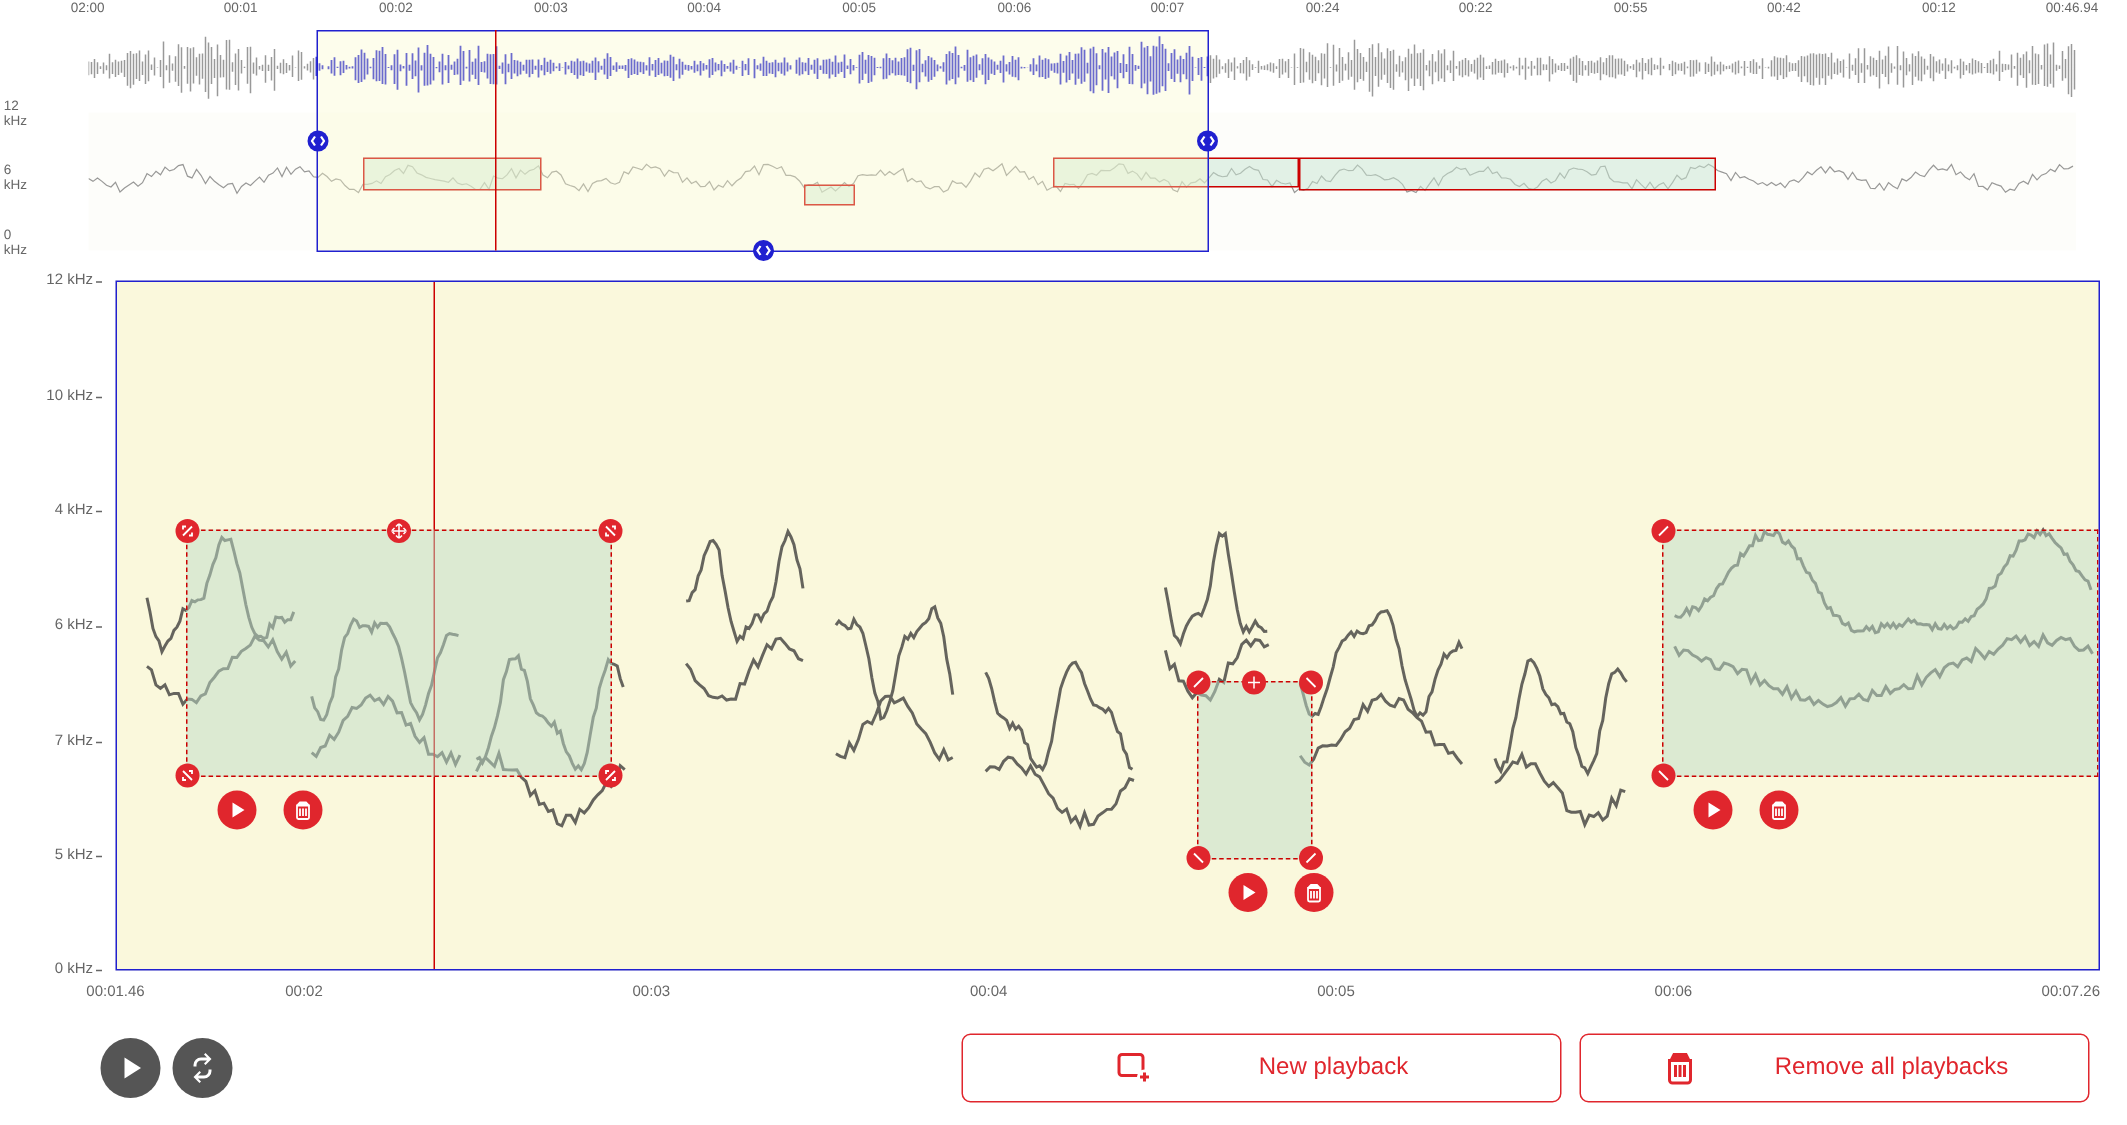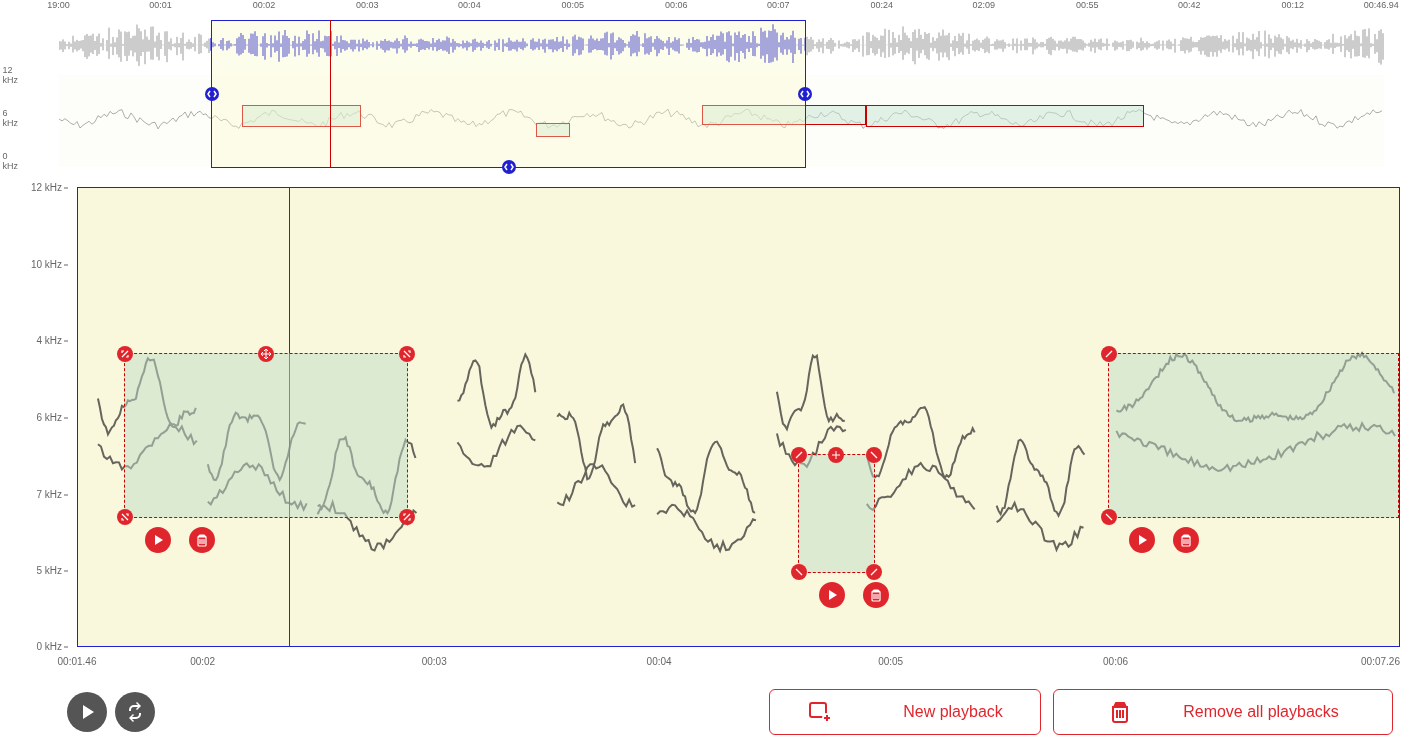--- a/index.html
+++ b/index.html
@@ -50,30 +50,30 @@
 .play-ctrl .ctrl-btn svg { width: 20px; height: 20px; fill: #fff; }
 .big-btn { height: 46px; border: 1px solid #e0262d; background: #fff; color: #e0262d; border-radius: 6px; display: flex; align-items: center; justify-content: center; gap: 70px; font-size: 16px; font-weight: 500; cursor: pointer; padding: 0 30px; }
 .big-btn svg { width: 26px; height: 26px; }
 .spacer { flex: 1; }
 </style>
 </head>
 <body>
 
 <div class="overview">
   <div class="timeline-top">
-    <span style="left:1.0%">19:00</span>
+    <span style="left:1.0%">02:00</span>
     <span style="left:8.6%">00:01</span>
     <span style="left:16.3%">00:02</span>
     <span style="left:24.0%">00:03</span>
     <span style="left:31.6%">00:04</span>
     <span style="left:39.3%">00:05</span>
     <span style="left:47.0%">00:06</span>
     <span style="left:54.6%">00:07</span>
     <span style="left:62.3%">00:24</span>
-    <span style="left:69.9%">02:09</span>
+    <span style="left:69.9%">00:22</span>
     <span style="left:77.6%">00:55</span>
     <span style="left:85.2%">00:42</span>
     <span style="left:92.9%">00:12</span>
     <span style="left:99.5%">00:46.94</span>
   </div>
 
   <div class="waveform">
     <svg viewBox="0 0 1325 50" preserveAspectRatio="none">
       <g id="wfGray">
           <path d="M0 25L0 30.09366769547325M0 25L0 20.9250658436214M2 25L2 29.523965660676406M2 25L2 21.380827471458876M4 25L4 32.02132084061733M4 25L4 19.382943327506137M6 25L6 29.414967258704607M6 25L6 21.468026193036316M8 25L8 26.07955022959624M8 25L8 24.136359816323008M10 25L10 29.090942065560267M10 25L10 21.727246347551784M12 25L12 26.879160167933815M12 25L12 23.49667186565295M14 25L14 15.78104050315949M14 25L14 32.37516759747241M16 25L16 29.41415275481635M16 25L16 21.46867779614692M18 25L18 31.408522442996322M18 25L18 19.87318204560294M20 25L20 30.022900350516856M20 25L20 20.981679719586513M22 25L22 20.5470085973999M22 25L22 28.56239312208008M24 25L24 31.2712086838814M24 25L24 19.98303305289488M26 25L26 37.104018853662595M26 25L26 15.31678491706992M28 25L28 38.844821731862034M28 25L28 13.924142614510373M30 25L30 36.44534247510825M30 25L30 15.843726019913401M32 25L32 15.459713302580479M32 25L32 32.632229357935614M34 25L34 13.672675705507812M34 25L34 34.06185943559375M36 25L36 29.954732644577582M36 25L36 21.036213884337933M38 25L38 35.924259635954726M38 25L38 16.260592291236215M40 25L40 13.619633404544125M40 25L40 34.1042932763647M42 25L42 22.978856579269785M42 25L42 26.61691473658417M44 25L44 18.343987741262442M44 25L44 30.324809806990046M46 25L46 24.808628466305287M46 25L46 25.15309722695577M48 25L48 31.321297937307786M48 25L48 19.94296165015377M50 25L50 7.635758204594641M50 25L50 38.891393436324286M52 25L52 26.775485263397968M52 25L52 23.579611789281625M54 25L54 35.10800420987082M54 25L54 16.913596632103342M56 25L56 22.336947325684275M56 25L56 27.13044213945258M58 25L58 34.44183011718959M58 25L58 17.44653590624833M60 25L60 9.528187773182607M60 25L60 37.37744978145392M62 25L62 41.80637597010623M62 25L62 11.554899223915012M64 25L64 23.968839356418204M64 25L64 25.824928514865437M66 25L66 11.360909855612297M66 25L66 35.911272115510165M68 25L68 41.057321416802864M68 25L68 12.154142866557711M70 25L70 11.575159600702051M70 25L70 35.73987231943836M72 25L72 18.139003746789776M72 25L72 30.48879700256818M74 25L74 36.38310762241183M74 25L74 15.89351390207054M76 25L76 15.631379272166143M76 25L76 32.49489658226709M78 25L78 4.56490634923324M78 25L78 41.34807492061341M80 25L80 45.88460417400822M80 25L80 8.292316660793428M82 25L82 11.291660844187964M82 25L82 35.96667132464963M84 25L84 32.03484413863513M84 25L84 19.372124689091898M86 25L86 44.24535495065298M86 25L86 9.603716039477614M88 25L88 16.61767047840366M88 25L88 31.70586361727707M90 25L90 31.544398056026424M90 25L90 19.76448155517886M92 25L92 6.739902976577206M92 25L92 39.608077618738236M94 25L94 6.49016617890581M94 25L94 39.80786705687535M96 25L96 21.56212557198151M96 25L96 27.75029954241479M98 25L98 36.733457229893894M98 25L98 15.613234216084885M100 25L100 40.385342510964676M100 25L100 12.691725991228259M102 25L102 19.972219657178382M102 25L102 29.022224274257294M104 25L104 24.5712262200878M104 25L104 25.34301902392976M106 25L106 11.373555755307578M106 25L106 35.90115539575394M108 25L108 42.1882711916604M108 25L108 11.249383046671682M110 25L110 29.225410602015245M110 25L110 21.619671518387804M112 25L112 18.340282789984176M112 25L112 30.32777376801266M114 25L114 26.29311719723599M114 25L114 23.965506242211205M116 25L116 27.272033774910714M116 25L116 23.18237298007143M118 25L118 35.19204614371145M118 25L118 16.846363085030838M120 25L120 27.372303826271946M120 25L120 23.102156938982446M122 25L122 33.72468781754059M122 25L122 18.020249745967526M124 25L124 40.48478092941554M124 25L124 12.612175256467566M126 25L126 23.84932001350074M126 25L126 25.92054398919941M128 25L128 28.866591119756905M128 25L128 21.906727104194477M130 25L130 19.463241309242832M130 25L130 29.429406952605735M132 25L132 28.680838099194006M132 25L132 22.055329520644793M134 25L134 26.99326963393122M134 25L134 23.40538429285502M136 25L136 17.007752223097842M136 25L136 31.393798221521727M138 25L138 24.815754924852712M138 25L138 25.14739606011783M140 25L140 13.696907649234163M140 25L140 34.04247388061267M142 25L142 14.746372123789863M142 25L142 33.20290230096811M144 25L144 24.201572137992628M144 25L144 25.638742289605897M146 25L146 22.52135269243974M146 25L146 26.98291784604821M148 25L148 20.814360571341478M148 25L148 28.34851154292682M150 25L150 32.99031360108786M150 25L150 18.607749119129707M748 25L748 35.25577427456216M748 25L748 16.795380580350272M750 25L750 32.28337108577783M750 25L750 19.173303131377736M752 25L752 16.90445112354326M752 25L752 31.47643910116539M754 25L754 19.71520061069685M754 25L754 29.227839511442518M756 25L756 26.09230030303294M756 25L756 24.12615975757365M758 25L758 28.522207925753836M758 25L758 22.182233659396932M760 25L760 31.977739532606517M760 25L760 19.417808373914788M762 25L762 21.71387027380444M762 25L762 27.62890378095645M764 25L764 33.37554756174037M764 25L764 18.299561950607703M766 25L766 24.219526746484725M766 25L766 25.624378602812218M768 25L768 28.8457450168846M768 25L768 21.923403986492318M770 25L770 19.917685441124377M770 25L770 29.065851647100498M772 25L772 33.6932583379689M772 25L772 18.04539332962488M774 25L774 31.14397954895199M774 25L774 20.08481636083841M776 25L776 22.89109185555348M776 25L776 26.687126515557217M778 25L778 24.74641387104539M778 25L778 25.20286890316369M780 25L780 20.469178473545355M780 25L780 28.624657221163716M782 25L782 26.280457464963117M782 25L782 23.975634028029507M784 25L784 26.625488929198884M784 25L784 23.699608856640893M786 25L786 22.769900869098553M786 25L786 26.784079304721157M788 25L788 21.713329490605755M788 25L788 27.629336407515396M790 25L790 28.441733137240593M790 25L790 22.246613490207526M792 25L792 25.94520042881524M792 25L792 24.243839656947806M794 25L794 32.046169839457136M794 25L794 19.36306412843429M796 25L796 19.210421210435953M796 25L796 29.631663031651236M798 25L798 20.88777214929429M798 25L798 28.28978228056457M800 25L800 32.02776489275277M800 25L800 19.377788085797786M802 25L802 24.821740149069313M802 25L802 25.14260788074455M804 25L804 36.63582296072637M804 25L804 15.691341631418899M806 25L806 25.255287258417194M806 25L806 24.795770193266243M808 25L808 12.0807701427511M808 25L808 35.33538388579912M810 25L810 12.436273829962692M810 25L810 35.050980936029845M812 25L812 21.124116669958457M812 25L812 28.100706664033236M814 25L814 14.862341395741161M814 25L814 33.11012688340707M816 25L816 35.54579447429816M816 25L816 16.56336442056147M818 25L818 33.95274949658532M818 25L818 17.837800402731744M820 25L820 20.22080045869264M820 25L820 28.82335963304589M822 25L822 36.858769569022414M822 25L822 15.512984344782067M824 25L824 15.857240116103359M824 25L824 32.314207907117314M826 25L826 8.764338310082987M826 25L826 37.98852935193361M828 25L828 24.68790617035119M828 25L828 25.249675063719046M830 25L830 9.852867992715495M830 25L830 37.1177056058276M832 25L832 27.60023052498716M832 25L832 22.919815580010273M834 25L834 11.98632437211831M834 25L834 35.41094050230535M836 25L836 33.80013480943691M836 25L836 17.95989215245047M838 25L838 22.50689539141004M838 25L838 26.994483686871966M840 25L840 14.867917354282563M840 25L840 33.10566611657395M842 25L842 31.166517129733197M842 25L842 20.066786296213444M844 25L844 6.4429417112814065M844 25L844 39.845646630974876M846 25L846 12.66120623794476M846 25L846 34.87103500964419M848 25L848 15.399891296699433M848 25L848 32.68008696264045M850 25L850 33.78803031021695M850 25L850 17.969575751826433M852 25L852 21.19292174369056M852 25L852 28.045662605047553M854 25L854 41.241205510853284M854 25L854 12.007035591317372M856 25L856 44.28442135602674M856 25L856 9.57246291517861M858 25L858 17.93929714164936M858 25L858 30.648562286680516M860 25L860 8.877097252991696M860 25L860 37.898322197606646M862 25L862 14.773801069416537M862 25L862 33.18095914446677M864 25L864 18.968718803149034M864 25L864 29.82502495748077M866 25L866 12.132026137442764M866 25L866 35.29437909004579M868 25L868 38.72938860004561M868 25L868 14.01648911996351M870 25L870 39.877134403841055M870 25L870 13.098292476927156M872 25L872 27.80437867288025M872 25L872 22.7564970616958M874 25L874 17.195772272814324M874 25L874 31.24338218174854M876 25L876 20.842683389100785M876 25L876 28.325853288719372M878 25L878 33.46673431165793M878 25L878 18.226612550673654M880 25L880 40.6797086845187M880 25L880 12.456233052385041M882 25L882 15.764745088115363M882 25L882 32.38820392950771M884 25L884 9.591808431784914M884 25L884 37.32655325457207M886 25L886 15.544661083157557M886 25L886 32.56427113347395M888 25L888 37.26823938586886M888 25L888 15.185408491304912M890 25L890 40.18408161554454M890 25L890 12.852734707564366M892 25L892 26.998051508570423M892 25L892 23.40155879314366M894 25L894 30.836727264621295M894 25L894 20.330618188302964M896 25L896 36.21659212607077M896 25L896 16.026726299143384M898 25L898 21.072622731287787M898 25L898 28.14190181496977M900 25L900 13.55678999950978M900 25L900 34.154568000392175M902 25L902 15.744982440368393M902 25L902 32.40401404770529M904 25L904 12.816383225933397M904 25L904 34.74689341925328M906 25L906 26.791337188641954M906 25L906 23.566930249086436M908 25L908 20.381207783136524M908 25L908 28.69503377349078M910 25L910 13.789758078201825M910 25L910 33.96819353743854M912 25L912 24.037449815638077M912 25L912 25.77004014748954M914 25L914 30.299410587494528M914 25L914 20.760471530004377M916 25L916 31.543650484000956M916 25L916 19.765079612799234M918 25L918 18.614559811583526M918 25L918 30.10835215073318M920 25L920 31.047001221801256M920 25L920 20.162399022558994M922 25L922 27.834255989258075M922 25L922 22.732595208593537M924 25L924 19.896076779439568M924 25L924 29.08313857644835M926 25L926 33.07761297671431M926 25L926 18.53790961862855M928 25L928 16.57275883071258M928 25L928 31.741792935429935M930 25L930 33.27263318052688M930 25L930 18.381893455578492M932 25L932 25.970195568740706M932 25L932 24.223843545007437M934 25L934 23.731126805907778M934 25L934 26.015098555273777M936 25L936 29.607426250388144M936 25L936 21.314058999689486M938 25L938 19.243318005750595M938 25L938 29.605345595399527M940 25L940 20.591318577365087M940 25L940 28.52694513810793M942 25L942 20.38106081292661M942 25L942 28.695151349658712M944 25L944 31.749426668609946M944 25L944 19.600458665112043M946 25L946 28.636383803790437M946 25L946 22.09089295696765M948 25L948 24.29079581031394M948 25L948 25.567363351748845M950 25L950 26.920232629405035M950 25L950 23.46381389647597M952 25L952 25.66246701737886M952 25L952 24.47002638609691M954 25L954 18.49979018593723M954 25L954 30.200167851250214M956 25L956 23.60503133902428M956 25L956 26.115974928780577M958 25L958 33.212865847941416M958 25L958 18.42970732164687M960 25L960 25.765490399672874M960 25L960 24.3876076802617M962 25L962 30.469822364492M962 25L962 20.6241421084064M964 25L964 23.911353813961366M964 25L964 25.870916948830907M966 25L966 18.568259897461818M966 25L966 30.145392082030547M968 25L968 18.493469532472876M968 25L968 30.2052243740217M970 25L970 22.799392878800894M970 25L970 26.760485696959282M972 25L972 22.98527591288305M972 25L972 26.61177926969356M974 25L974 34.36843766813271M974 25L974 17.505249865493834M976 25L976 19.275618203064525M976 25L976 29.57950543754838M978 25L978 28.33145289267391M978 25L978 22.334837685860876M980 25L980 26.61083894695845M980 25L980 23.71132884243324M982 25L982 22.047957310148313M982 25L982 27.36163415188135M984 25L984 22.03228429685598M984 25L984 27.374172562515216M986 25L986 23.79399611332011M986 25L986 25.964803109343915M988 25L988 18.960409975419157M988 25L988 29.831672019664673M990 25L990 33.995317236601814M990 25L990 17.80374621071855M992 25L992 35.15218551611138M992 25L992 16.878251587110896M994 25L994 18.835908175319204M994 25L994 29.931273459744638M996 25L996 30.439733855640213M996 25L996 20.64821291548783M998 25L998 26.84642669785035M998 25L998 23.52285864171972M1000 25L1000 30.430196742574484M1000 25L1000 20.655842605940414M1002 25L1002 20.466413750560797M1002 25L1002 28.626868999551363M1004 25L1004 29.093439140938994M1004 25L1004 21.725248687248804M1006 25L1006 20.362829092352516M1006 25L1006 28.70973672611799M1008 25L1008 33.54429854825855M1008 25L1008 18.16456116139316M1010 25L1010 29.46494576750787M1010 25L1010 21.428043385993703M1012 25L1012 18.586415841007693M1012 25L1012 30.130867327193847M1014 25L1014 16.770891840131853M1014 25L1014 31.583286527894515M1016 25L1016 16.80165781013014M1016 25L1016 31.55867375189589M1018 25L1018 32.341256885905715M1018 25L1018 19.12699449127543M1020 25L1020 19.077621696139175M1020 25L1020 29.73790264308866M1022 25L1022 19.08075745989977M1022 25L1022 29.735394032080187M1024 25L1024 30.653391642664648M1024 25L1024 20.477286685868282M1026 25L1026 27.642219627784314M1026 25L1026 22.886224297772547M1028 25L1028 24.08032676274997M1028 25L1028 25.735738589800025M1030 25L1030 22.824385402791183M1030 25L1030 26.740491677767054M1032 25L1032 31.51983490824118M1032 25L1032 19.784132073407058M1034 25L1034 21.622554092667432M1034 25L1034 27.701956725866054M1036 25L1036 32.951697887308214M1036 25L1036 18.63864169015343M1038 25L1038 22.07709279445737M1038 25L1038 27.338325764434103M1040 25L1040 19.42701419985024M1040 25L1040 29.458388640119807M1042 25L1042 18.531604156320284M1042 25L1042 30.174716674943774M1044 25L1044 22.83702471085958M1044 25L1044 26.73038023131234M1046 25L1046 23.576314032114492M1046 25L1046 26.138948774308407M1048 25L1048 18.528413227155763M1048 25L1048 30.17726941827539M1050 25L1050 23.872371027029043M1050 25L1050 25.902103178376766M1052 25L1052 24.920896998168917M1052 25L1052 25.063282401464864M1054 25L1054 22.629321600512274M1054 25L1054 26.89654271959018M1056 25L1056 30.660735938605082M1056 25L1056 20.471411249115935M1058 25L1058 29.453514529457436M1058 25L1058 21.43718837643405M1060 25L1060 22.564652881517507M1060 25L1060 26.948277694785993M1062 25L1062 22.135300152768195M1062 25L1062 27.291759877785445M1064 25L1064 29.698212764050542M1064 25L1064 21.241429788759568M1066 25L1066 24.336513680815017M1066 25L1066 25.530789055347984M1068 25L1068 31.15921136788914M1068 25L1068 20.07263090568869M1070 25L1070 31.048484873064M1070 25L1070 20.1612121015488M1072 25L1072 19.782108609476133M1072 25L1072 29.174313112419092M1074 25L1074 21.60274332746323M1074 25L1074 27.717805338029414M1076 25L1076 25.056451537653242M1076 25L1076 24.954838769877405M1078 25L1078 29.286604361125324M1078 25L1078 21.57071651109974M1080 25L1080 28.025066381642887M1080 25L1080 22.57994689468569M1082 25L1082 17.73726152488678M1082 25L1082 30.810190780090576M1084 25L1084 29.87172406305611M1084 25L1084 21.10262074955511M1086 25L1086 27.52032354659082M1086 25L1086 22.983741162727345M1088 25L1088 29.692959213498515M1088 25L1088 21.24563262920119M1090 25L1090 27.57480079456088M1090 25L1090 22.940159364351295M1092 25L1092 26.1824580868739M1092 25L1092 24.05403353050088M1094 25L1094 23.664347779007482M1094 25L1094 26.068521776794014M1096 25L1096 28.36585272080051M1096 25L1096 22.30731782335959M1098 25L1098 29.723626376016956M1098 25L1098 21.221098899186437M1100 25L1100 20.268366148339496M1100 25L1100 28.785307081328405M1102 25L1102 24.307419883942405M1102 25L1102 25.554064092846076M1104 25L1104 30.48491480854871M1104 25L1104 20.612068153161033M1106 25L1106 24.487445137438385M1106 25L1106 25.41004389004929M1108 25L1108 20.7028959732933M1108 25L1108 28.43768322136536M1110 25L1110 19.524132020035054M1110 25L1110 29.380694383971957M1112 25L1112 29.310038430303738M1112 25L1112 21.551969255757008M1114 25L1114 23.8859657530739M1114 25L1114 25.891227397540877M1116 25L1116 32.67931854881619M1116 25L1116 18.856545160947046M1118 25L1118 25.247087985532087M1118 25L1118 24.80232961157433M1120 25L1120 25.6899107529178M1120 25L1120 24.44807139766576M1122 25L1122 31.065314500651738M1122 25L1122 20.147748399478612M1124 25L1124 17.42450420085234M1124 25L1124 31.060396639318128M1126 25L1126 33.41628225281022M1126 25L1126 18.26697419775182M1128 25L1128 18.522320545569183M1128 25L1128 30.182143563544653M1130 25L1130 32.61394778050834M1130 25L1130 18.90884177559333M1132 25L1132 16.78240543484987M1132 25L1132 31.574075652120104M1134 25L1134 21.50005456814072M1134 25L1134 27.799956345487427M1136 25L1136 22.166540721697253M1136 25L1136 27.266767422642197M1138 25L1138 21.996434592644956M1138 25L1138 27.402852325884034M1140 25L1140 31.143022124627475M1140 25L1140 20.085582300298018M1142 25L1142 34.62449957814146M1142 25L1142 17.30040033748683M1144 25L1144 17.67809947586113M1144 25L1144 30.857520419311093M1146 25L1146 34.902483662116666M1146 25L1146 17.078013070306664M1148 25L1148 36.64216916857698M1148 25L1148 15.686264665138419M1150 25L1150 36.97693037143508M1150 25L1150 15.418455702851936M1152 25L1152 16.407571001095327M1152 25L1152 31.873943199123737M1154 25L1154 36.58204201994191M1154 25L1154 15.734366384046469M1156 25L1156 16.038907116221196M1156 25L1156 32.168874307023046M1158 25L1158 36.73455207334954M1158 25L1158 15.612358341320368M1160 25L1160 18.028823024498127M1160 25L1160 30.5769415804015M1162 25L1162 15.119396396886428M1162 25L1162 32.90448288249086M1164 25L1164 29.256794374092816M1164 25L1164 21.594564500725745M1166 25L1166 19.061237521667405M1166 25L1166 29.751009982666076M1168 25L1168 20.62539408661843M1168 25L1168 28.499684730705255M1170 25L1170 31.614011851902188M1170 25L1170 19.70879051847825M1172 25L1172 25.158914034091676M1172 25L1172 24.872868772726658M1174 25L1174 15.658942242120093M1174 25L1174 32.47284620630393M1176 25L1176 27.2346834486435M1176 25L1176 23.2122532410852M1178 25L1178 18.79291121430085M1178 25L1178 29.96567102855932M1180 25L1180 12.123130502696053M1180 25L1180 35.30149559784316M1182 25L1182 28.578433844857972M1182 25L1182 22.13725292411362M1184 25L1184 12.094560070991648M1184 25L1184 35.32435194320668M1186 25L1186 23.378077132761362M1186 25L1186 26.29753829379091M1188 25L1188 17.559169141681455M1188 25L1188 30.95266468665484M1190 25L1190 18.46045641397422M1190 25L1190 30.231634868820624M1192 25L1192 31.319280754474526M1192 25L1192 19.94457539642038M1194 25L1194 38.98430011794694M1194 25L1194 13.81255990564245M1196 25L1196 19.600959083848778M1196 25L1196 29.31923273292098M1198 25L1198 17.17753115168283M1198 25L1198 31.257975078653736M1200 25L1200 11.072739145328887M1200 25L1200 36.14180868373689M1202 25L1202 28.557850716959937M1202 25L1202 22.15371942643205M1204 25L1204 25.82240270743956M1204 25L1204 24.34207783404835M1206 25L1206 10.601748398359081M1206 25L1206 36.51860128131273M1208 25L1208 26.884043864146165M1208 25L1208 23.492764908683068M1210 25L1210 38.256971531857474M1210 25L1210 14.394422774514021M1212 25L1212 18.60031210678188M1212 25L1212 30.119750314574496M1214 25L1214 27.679269560434896M1214 25L1214 22.85658435165208M1216 25L1216 36.67829353454874M1216 25L1216 15.657365172361008M1218 25L1218 17.27078668984329M1218 25L1218 31.183370648125365M1220 25L1220 14.196566504357074M1220 25L1220 33.642746796514345M1222 25L1222 34.22505755332858M1222 25L1222 17.619953957337135M1224 25L1224 19.145224308496477M1224 25L1224 29.683820553202818M1226 25L1226 26.54093330350154M1226 25L1226 23.76725335719877M1228 25L1228 16.049434382253025M1228 25L1228 32.16045249419758M1230 25L1230 34.102199308489496M1230 25L1230 17.718240553208403M1232 25L1232 20.859205506201782M1232 25L1232 28.312635595038575M1234 25L1234 19.714522844288034M1234 25L1234 29.228381724569573M1236 25L1236 22.322142231033553M1236 25L1236 27.142286215173158M1238 25L1238 32.71302647263101M1238 25L1238 18.829578821895193M1240 25L1240 27.53174327431489M1240 25L1240 22.974605380548084M1242 25L1242 20.169886532209848M1242 25L1242 28.86409077423212M1244 25L1244 25.663226089102988M1244 25L1244 24.46941912871761M1246 25L1246 26.832082710273212M1246 25L1246 23.53433383178143M1248 25L1248 32.30799835939528M1248 25L1248 19.15360131248378M1250 25L1250 29.955215683658196M1250 25L1250 21.035827453073445M1252 25L1252 27.054956086320146M1252 25L1252 23.356035130943884M1254 25L1254 28.840670163879178M1254 25L1254 21.92746386889666M1256 25L1256 19.075899852780786M1256 25L1256 29.73928011777537M1258 25L1258 19.920614038643425M1258 25L1258 29.06350876908526M1260 25L1260 20.805146375391384M1260 25L1260 28.355882899686893M1262 25L1262 28.83404074515323M1262 25L1262 21.932767403877417M1264 25L1264 25.413405543630514M1264 25L1264 24.66927556509559M1266 25L1266 28.6472521571114M1266 25L1266 22.08219827431088M1268 25L1268 20.141196338606026M1268 25L1268 28.88704292911518M1270 25L1270 19.244541053182807M1270 25L1270 29.604367157453755M1272 25L1272 27.65604230620789M1272 25L1272 22.875166155033686M1274 25L1274 13.83690511841951M1274 25L1274 33.930475905264394M1276 25L1276 28.045125049731492M1276 25L1276 22.563899960214805M1278 25L1278 22.691638987166417M1278 25L1278 26.846688810266865M1280 25L1280 23.03911781895511M1280 25L1280 26.568705744835913M1282 25L1282 16.409443794696365M1282 25L1282 31.872444964242906M1284 25L1284 23.995505499730665M1284 25L1284 25.80359560021547M1286 25L1286 37.216544048299795M1286 25L1286 15.226764761360165M1288 25L1288 18.476433628868737M1288 25L1288 30.21885309690501M1290 25L1290 16.196878345946484M1290 25L1290 32.04249732324281M1292 25L1292 38.42522355928907M1292 25L1292 14.25982115256874M1294 25L1294 20.205202403799365M1294 25L1294 28.83583807696051M1296 25L1296 10.65703074452997M1296 25L1296 36.474375404376026M1298 25L1298 36.590520140210984M1298 25L1298 15.727583887831212M1300 25L1300 35.98374324710968M1300 25L1300 16.213005402312255M1302 25L1302 23.41259662605513M1302 25L1302 26.269922699155895M1304 25L1304 9.58520291784927M1304 25L1304 37.331837665720585M1306 25L1306 8.990013013467788M1306 25L1306 37.80798958922577M1308 25L1308 35.7948144298182M1308 25L1308 16.364148456145436M1310 25L1310 8.386608519166597M1310 25L1310 38.29071318466672M1312 25L1312 27.20686822733102M1312 25L1312 23.234505418135182M1314 25L1314 23.67255219618653M1314 25L1314 26.061958243050775M1316 25L1316 13.999719035673799M1316 25L1316 33.80022477146096M1318 25L1318 32.1806425123693M1318 25L1318 19.255485990104553M1320 25L1320 42.796374737434306M1320 25L1320 10.762900210052555M1322 25L1322 44.64268648696275M1322 25L1322 9.285850810429798M1324 25L1324 39.678983866961204M1324 25L1324 13.256812906431037" stroke="#999" stroke-width="1"></path>
@@ -262,21 +262,21 @@
           <path d="M6 3L17 10L6 17Z"></path>
         </svg>
     </div>
     <div class="ctrl-btn">
       <svg viewBox="0 0 20 20">
           <path d="M4 8a5 5 0 015-5h4l-2-2 1-1 4 4-4 4-1-1 2-2H9a3 3 0 00-3 3v1H4V8zm12 4a5 5 0 01-5 5H7l2 2-1 1-4-4 4-4 1 1-2 2h4a3 3 0 003-3v-1h2v1z"></path>
         </svg>
     </div>
   </div>
   <div class="spacer"></div>
-  <div class="big-btn" style="width:272px;margin-left:12px;">
+  <div class="big-btn" style="width:400px;margin-left:12px;">
     <svg viewBox="0 0 26 26">
         <rect x="3" y="4" width="16" height="14" rx="2" fill="none" stroke="#e0262d" stroke-width="2"></rect>
         <circle cx="20" cy="19" r="5" fill="#fff"></circle>
         <path d="M20 16v6M17 19h6" stroke="#e0262d" stroke-width="2"></path>
       </svg>
     <span>New playback</span>
   </div>
   <div style="width:12px"></div>
   <div class="big-btn" style="width:340px;gap:50px;">
     <svg viewBox="0 0 26 26">

